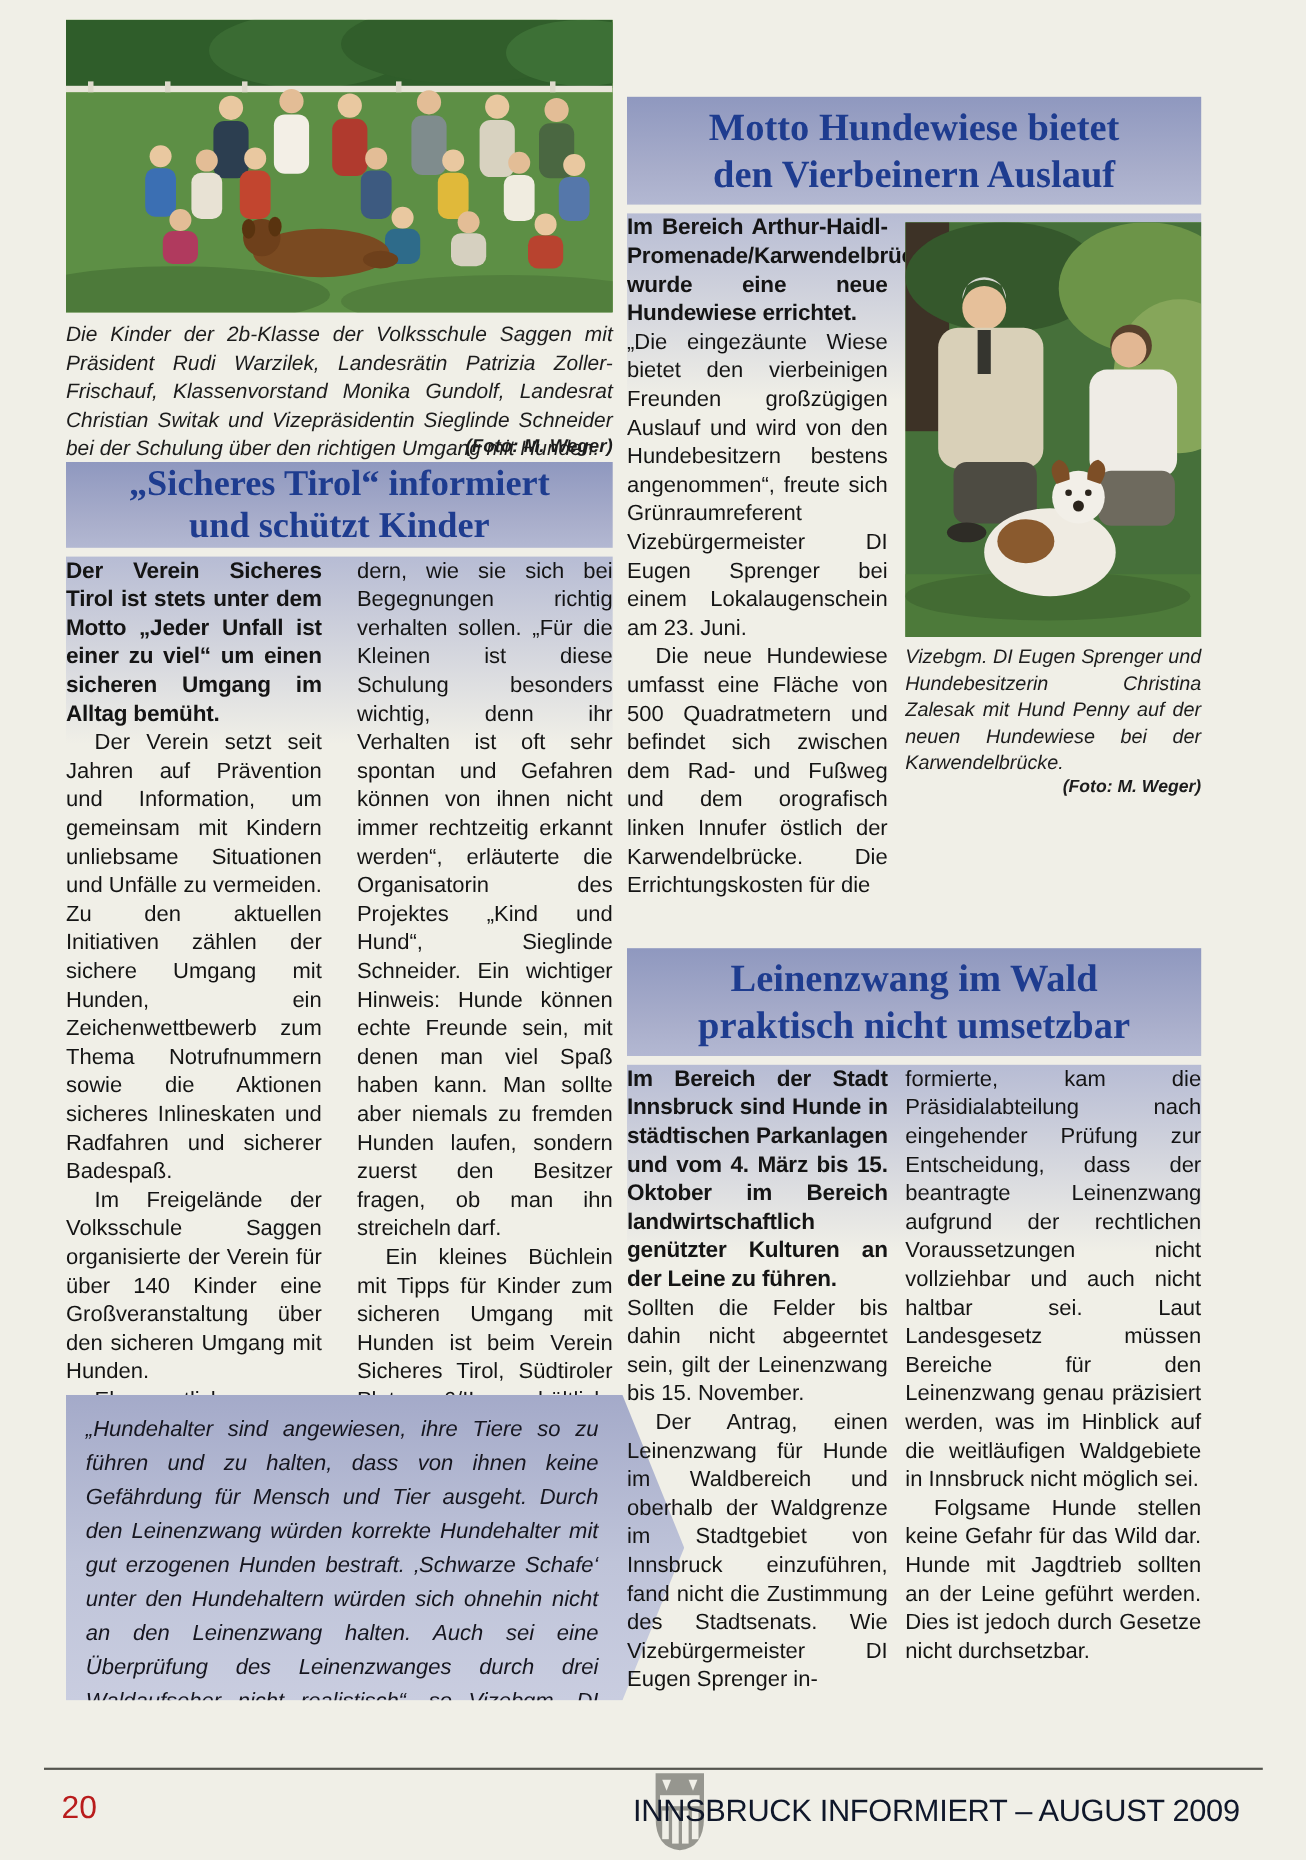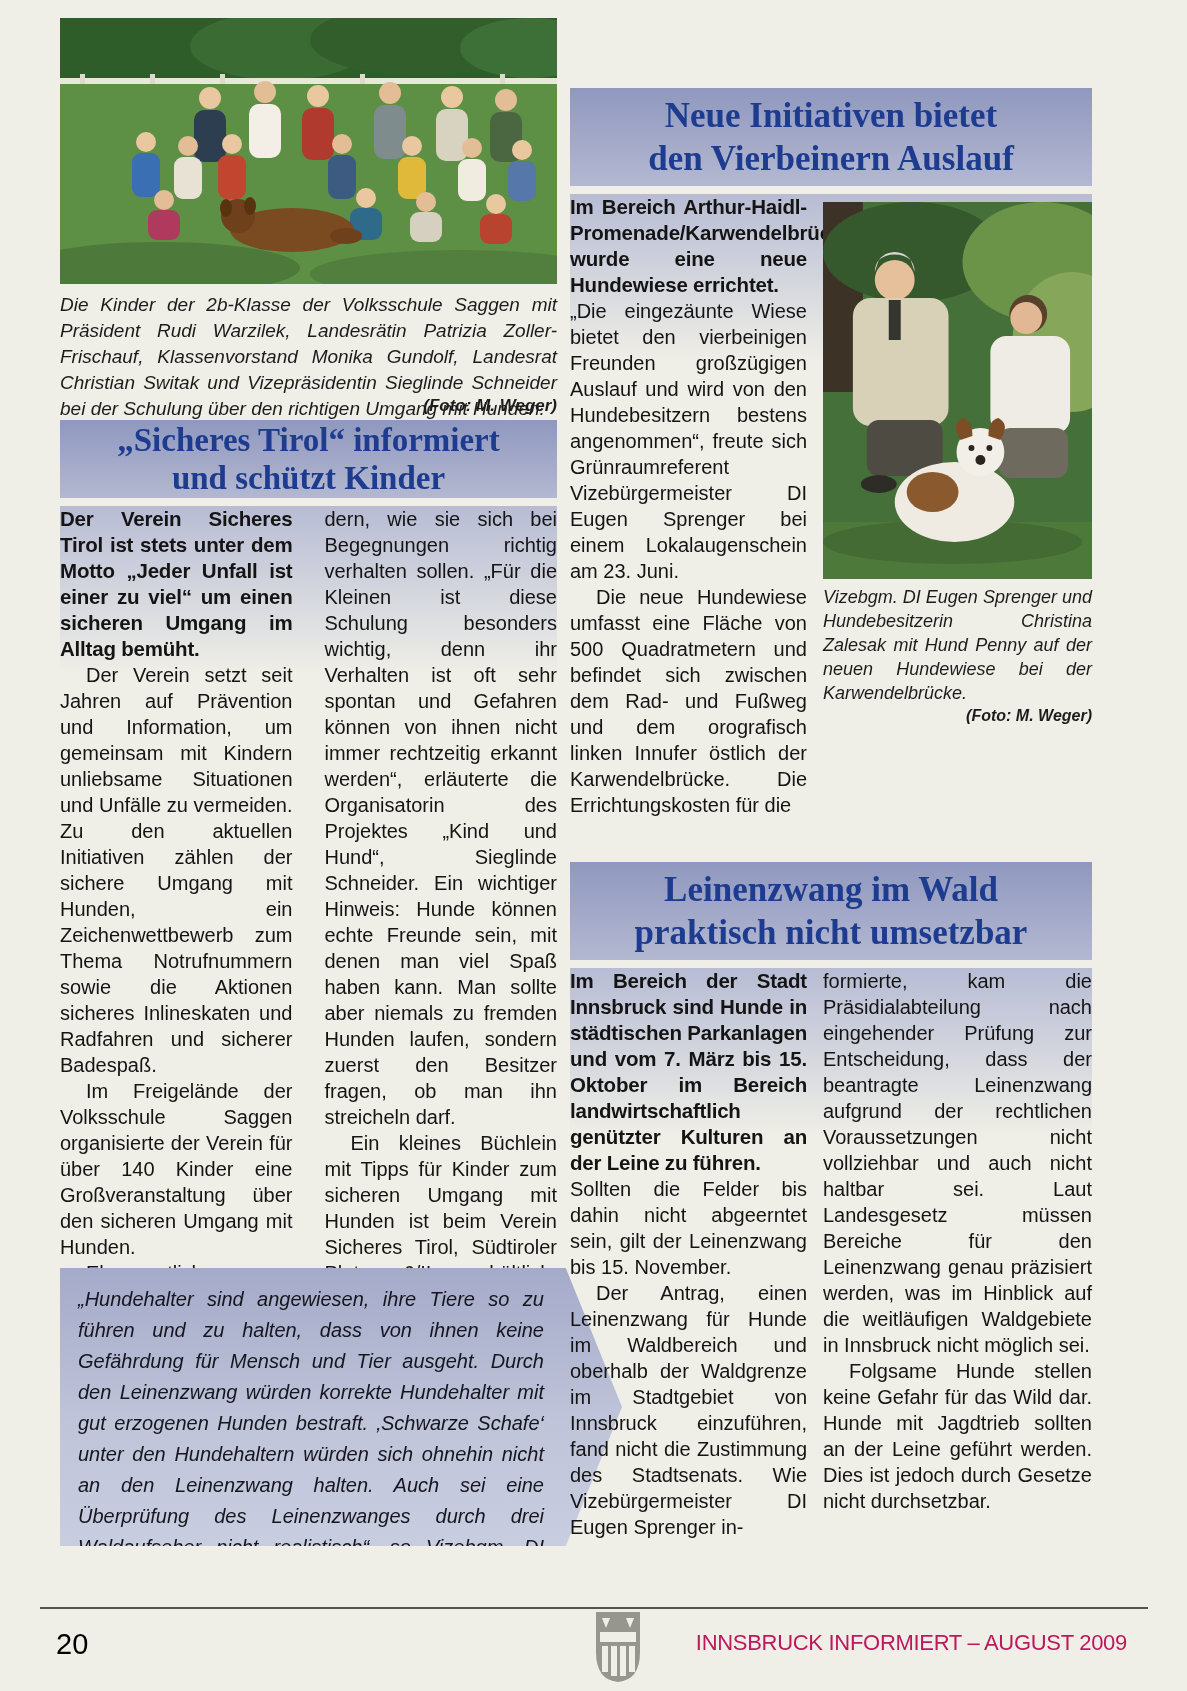--- a/index.html
+++ b/index.html
@@ -48,22 +48,22 @@
     left:60px;top:1268px;width:562px;height:278px;
     background:linear-gradient(180deg,#a4aac9 0%,#bfc4d9 55%,#c9cde0 100%);
     clip-path:polygon(0 0,90% 0,100% 50%,90% 100%,0 100%);
   }
   .quotebox .qt{
     padding:16px 78px 0 18px;
     font-style:italic;font-size:20px;line-height:31px;
     text-align:justify;color:#16161f;
   }
   .footer-line{left:40px;top:1607px;width:1108px;height:2px;background:#54544e;}
-  .page-num{left:56px;top:1628px;font-size:29px;color:#000000;}
-  .brand{right:60px;top:1630px;font-size:22px;color:#be185d;letter-spacing:-0.3px;}
+  .page-num{left:56px;top:1628px;font-size:29px;color:#b91c1c;}
+  .brand{right:60px;top:1630px;font-size:28px;color:#0f172a;letter-spacing:-0.3px;}
   .shield{left:594px;top:1610px;width:48px;height:74px;}
 </style>
 </head>
 <body>
 
 <div class="abs photo-frame" style="left:60px;top:18px;width:497px;height:266px;">
   <svg viewBox="0 0 497 266" preserveAspectRatio="none">
     <rect x="0" y="0" width="497" height="266" fill="#6a9a4e"></rect>
     <rect x="0" y="0" width="160" height="48" fill="#cfc6ad"></rect>
     <rect x="12" y="10" width="18" height="14" fill="#8b8268"></rect>
@@ -159,21 +159,21 @@
     </div>
   </div>
 </div>
 
 <div class="abs quotebox">
   <div class="qt">„Hundehalter sind angewiesen, ihre Tiere so zu führen und zu halten, dass von ihnen keine Gefährdung für Mensch und Tier ausgeht. Durch den Leinenzwang würden korrekte Hundehalter mit gut erzogenen Hunden bestraft. ‚Schwarze Schafe‘ unter den Hundehaltern würden sich ohnehin nicht an den Leinenzwang halten. Auch sei eine Überprüfung des Leinenzwanges durch drei Waldaufseher nicht realistisch“, so Vizebgm. DI Eugen Sprenger.</div>
 </div>
 
 <div class="abs art2 bodytext">
   <div class="hl-box">
-    <span class="l1">Neue Initiativen bietet</span>
+    <span class="l1">Motto Hundewiese bietet</span>
     <span class="l2">den Vierbeinern Auslauf</span>
   </div>
   <div class="cols">
     <div class="col col1">
       <p class="lead">Im Bereich Arthur-Haidl-Promenade/Karwendelbrücke wurde eine neue Hundewiese errichtet.</p>
       <p>„Die eingezäunte Wiese bietet den vierbeinigen Freunden großzügigen Auslauf und wird von den Hundebesitzern bestens angenommen“, freute sich Grünraumreferent Vizebürgermeister DI Eugen Sprenger bei einem Lokalaugenschein am 23. Juni.</p>
       <p class="ind">Die neue Hundewiese umfasst eine Fläche von 500 Quadratmetern und befindet sich zwischen dem Rad- und Fußweg und dem orografisch linken Innufer östlich der Karwendelbrücke. Die Errichtungskosten für die</p>
     </div>
     <div class="col col2">
       <div class="photo-frame photo2">
@@ -220,21 +220,21 @@
   </div>
 </div>
 
 <div class="abs art3 bodytext">
   <div class="hl-box">
     <span class="l1">Leinenzwang im Wald</span>
     <span class="l2">praktisch nicht umsetzbar</span>
   </div>
   <div class="cols">
     <div class="col col1">
-      <p class="lead">Im Bereich der Stadt Innsbruck sind Hunde in städtischen Parkanlagen und vom 7. März bis 15. Oktober im Bereich landwirtschaftlich genützter Kulturen an der Leine zu führen.</p>
+      <p class="lead">Im Bereich der Stadt Innsbruck sind Hunde in städtischen Parkanlagen und vom 4. März bis 15. Oktober im Bereich landwirtschaftlich genützter Kulturen an der Leine zu führen.</p>
       <p>Sollten die Felder bis dahin nicht abgeerntet sein, gilt der Leinenzwang bis 15. November.</p>
       <p class="ind">Der Antrag, einen Leinenzwang für Hunde im Waldbereich und oberhalb der Waldgrenze im Stadtgebiet von Innsbruck einzuführen, fand nicht die Zustimmung des Stadtsenats. Wie Vizebürgermeister DI Eugen Sprenger in-</p>
     </div>
     <div class="col col2">
       <p>formierte, kam die Präsidialabteilung nach eingehender Prüfung zur Entscheidung, dass der beantragte Leinenzwang aufgrund der rechtlichen Voraussetzungen nicht vollziehbar und auch nicht haltbar sei. Laut Landesgesetz müssen Bereiche für den Leinenzwang genau präzisiert werden, was im Hinblick auf die weitläufigen Waldgebiete in Innsbruck nicht möglich sei.</p>
       <p class="ind">Folgsame Hunde stellen keine Gefahr für das Wild dar. Hunde mit Jagdtrieb sollten an der Leine geführt werden. Dies ist jedoch durch Gesetze nicht durchsetzbar.</p>
     </div>
   </div>
 </div>
 

